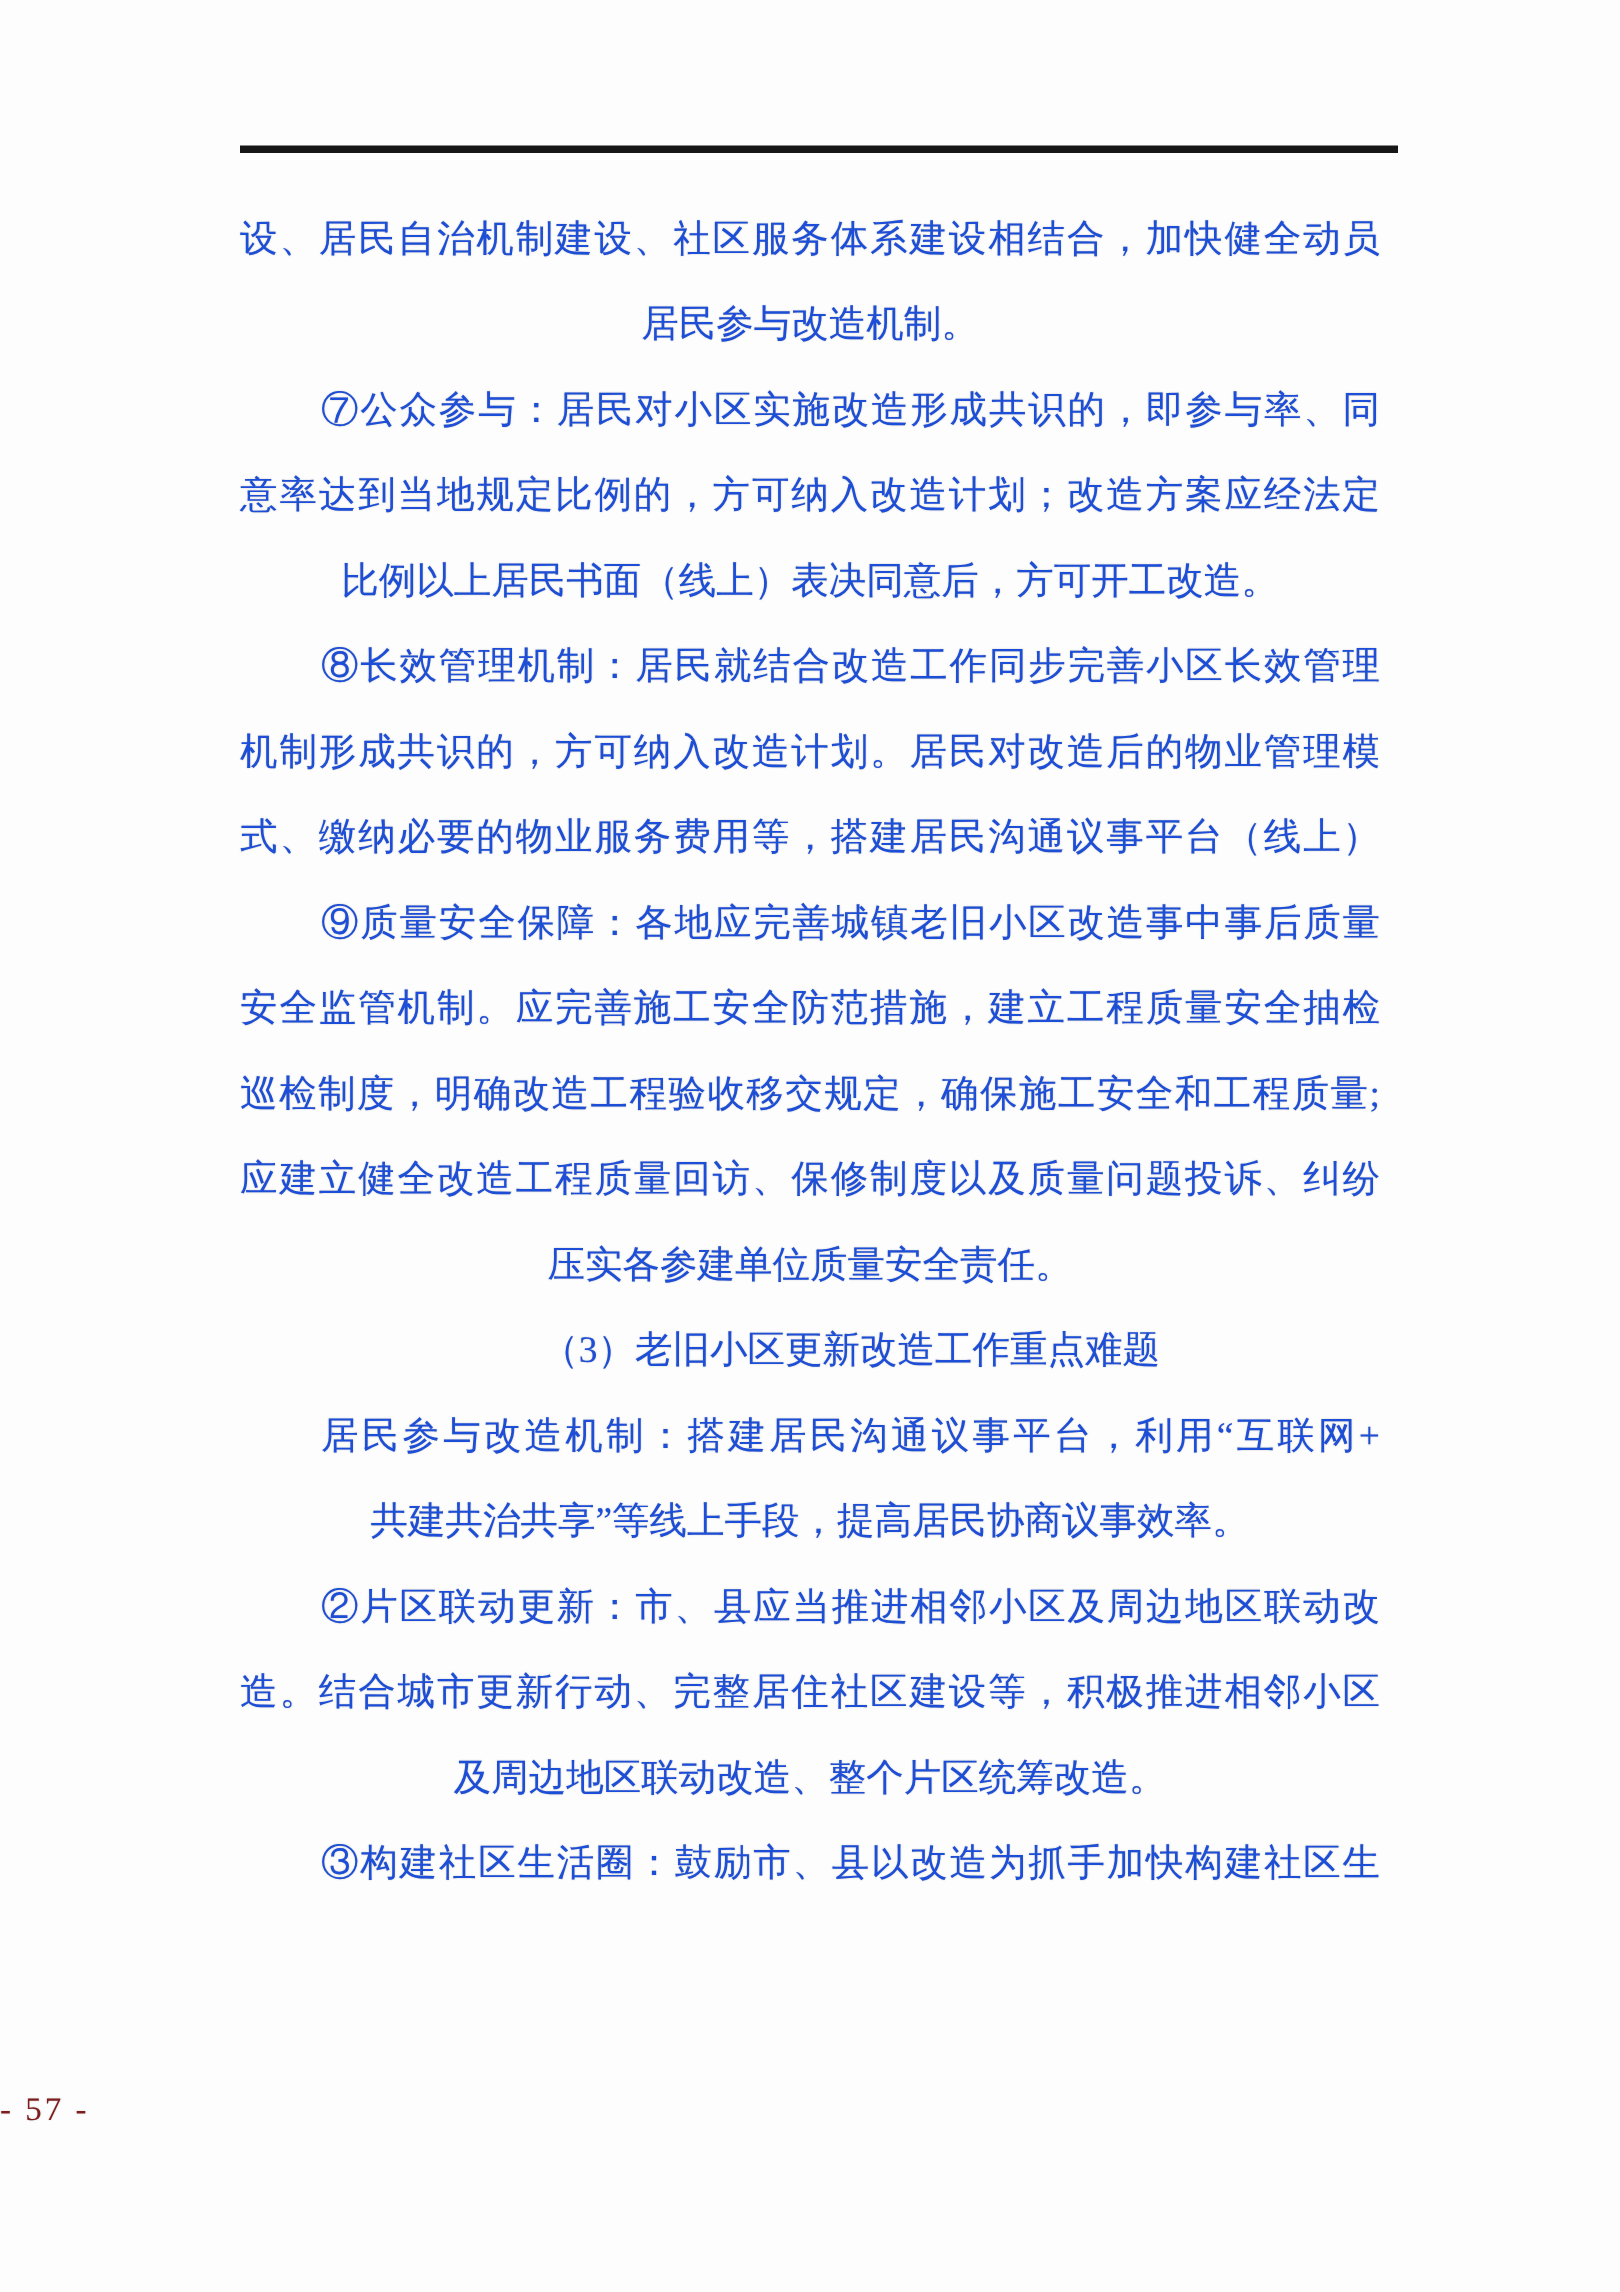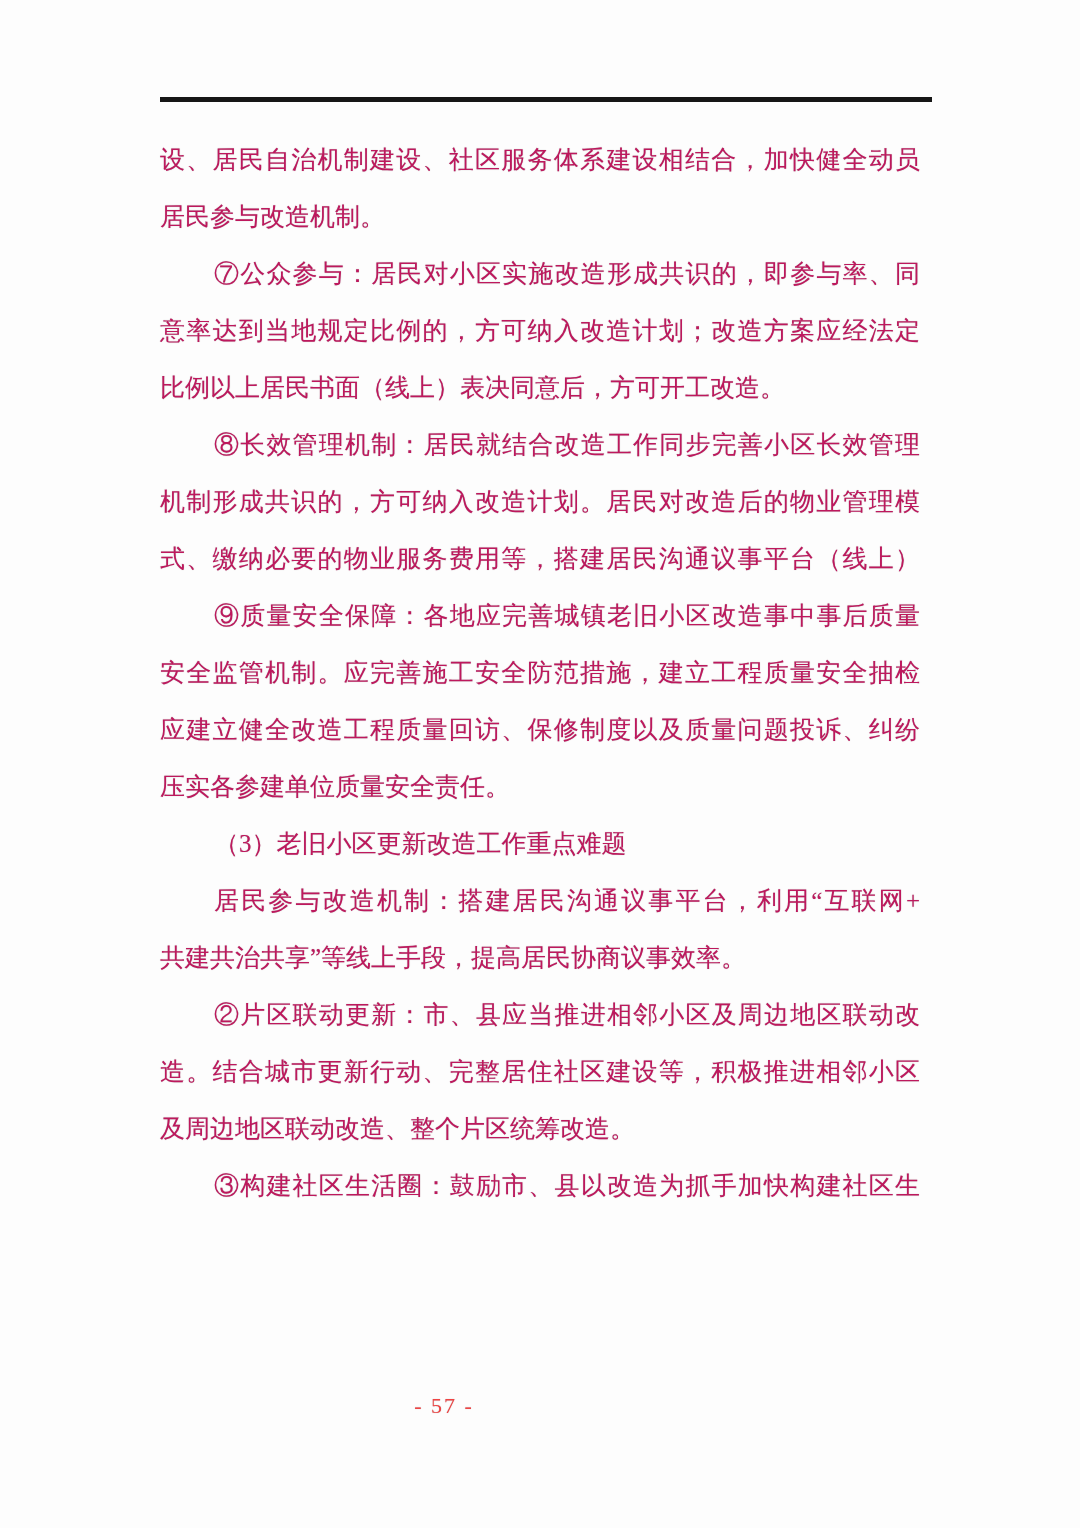--- a/index.html
+++ b/index.html
@@ -21,47 +21,46 @@
     top: 97px;
     width: 772px;
     height: 5px;
     background: #161616;
   }
   .text-body {
     position: absolute;
     left: 160px;
     top: 131px;
     width: 760px;
-    color: #be185d;
+    color: #1d4ed8;
     font-size: 25px;
     text-shadow: 0 0 1px rgba(40,40,40,0.35);
   }
   .line {
     height: 57px;
     line-height: 57px;
-    text-align: left;
+    text-align: center;
     white-space: nowrap;
   }
   .line.fill {
     white-space: normal;
     text-align: justify;
     text-align-last: justify;
     text-justify: inter-ideograph;
   }
   .line.indent {
     text-indent: 54px;
   }
   .page-number {
     position: absolute;
     left: 0;
     top: 1393px;
     width: 888px;
-    text-align: center;
     font-size: 22px;
-    color: #ef4444;
+    color: #7f1d1d;
     letter-spacing: 2px;
     text-shadow: 0 0 1px rgba(40,40,40,0.3);
   }
 </style>
 </head>
 <body>
 
 <div class="page">
 
   <div class="header-rule"></div>
@@ -70,20 +69,21 @@
     <div class="line fill">设、居民自治机制建设、社区服务体系建设相结合，加快健全动员</div>
     <div class="line">居民参与改造机制。</div>
     <div class="line indent fill">⑦公众参与：居民对小区实施改造形成共识的，即参与率、同</div>
     <div class="line fill">意率达到当地规定比例的，方可纳入改造计划；改造方案应经法定</div>
     <div class="line">比例以上居民书面（线上）表决同意后，方可开工改造。</div>
     <div class="line indent fill">⑧长效管理机制：居民就结合改造工作同步完善小区长效管理</div>
     <div class="line fill">机制形成共识的，方可纳入改造计划。居民对改造后的物业管理模</div>
     <div class="line fill">式、缴纳必要的物业服务费用等，搭建居民沟通议事平台（线上）</div>
     <div class="line indent fill">⑨质量安全保障：各地应完善城镇老旧小区改造事中事后质量</div>
     <div class="line fill">安全监管机制。应完善施工安全防范措施，建立工程质量安全抽检</div>
+    <div class="line fill">巡检制度，明确改造工程验收移交规定，确保施工安全和工程质量;</div>
     <div class="line fill">应建立健全改造工程质量回访、保修制度以及质量问题投诉、纠纷</div>
     <div class="line">压实各参建单位质量安全责任。</div>
     <div class="line indent">（3）老旧小区更新改造工作重点难题</div>
     <div class="line indent fill">居民参与改造机制：搭建居民沟通议事平台，利用“互联网+</div>
     <div class="line">共建共治共享”等线上手段，提高居民协商议事效率。</div>
     <div class="line indent fill">②片区联动更新：市、县应当推进相邻小区及周边地区联动改</div>
     <div class="line fill">造。结合城市更新行动、完整居住社区建设等，积极推进相邻小区</div>
     <div class="line">及周边地区联动改造、整个片区统筹改造。</div>
     <div class="line indent fill">③构建社区生活圈：鼓励市、县以改造为抓手加快构建社区生</div>
   </div>

